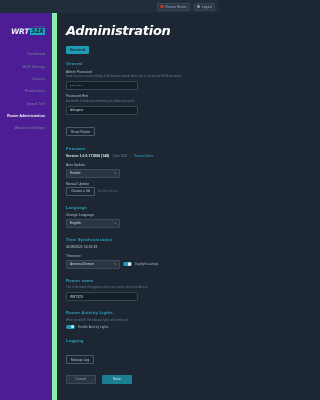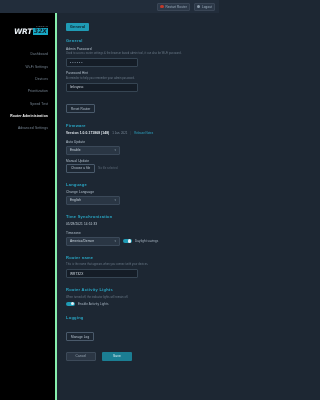--- a/index.html
+++ b/index.html
@@ -29,22 +29,22 @@
   .tb-ico { width: 3.5px; height: 3.5px; display:block; }
   .tb-ico.power { background: #c0392b; border-radius: 50%; }
   .tb-ico.logout { background: #8a99a8; border-radius: 50%; }
 
   
   .body { flex: 1; display: flex; min-height: 0; }
 
   
   .sidebar {
     width: 57px; flex: 0 0 57px;
-    background: #000000;
-    border-right: 2px solid #86efac;
+    background: #4c1d95;
+    border-right: 5px solid #86efac;
     padding-top: 12px;
     display: flex; flex-direction: column; align-items: flex-end;
   }
   .logo { margin: 0 7px 13px 0; text-align: right; }
   .logo-brand {
     font-size: 2.2px; letter-spacing: .35px; color: #8b9aa8;
     display: block; margin-bottom: .5px;
   }
   .logo-main { display: flex; align-items: center; justify-content: flex-end; gap: 1px; }
   .logo-wrt {
@@ -177,20 +177,21 @@
         <div class="nav-item">Devices</div>
         <div class="nav-item">Prioritization</div>
         <div class="nav-item">Speed Test</div>
         <div class="nav-item active">Router Administration</div>
         <div class="nav-item">Advanced Settings</div>
       </div>
     </div>
 
     <div class="main">
 
+      <div class="page-title">Administration</div>
 
       <div class="tabs">
         <div class="tab">General</div>
       </div>
 
       
       <div class="sec-title first">General</div>
 
       <div class="field-label">Admin Password</div>
       <div class="field-help">Used to access router settings &amp; the browser based admin tool, it can also be Wi-Fi password.</div>

